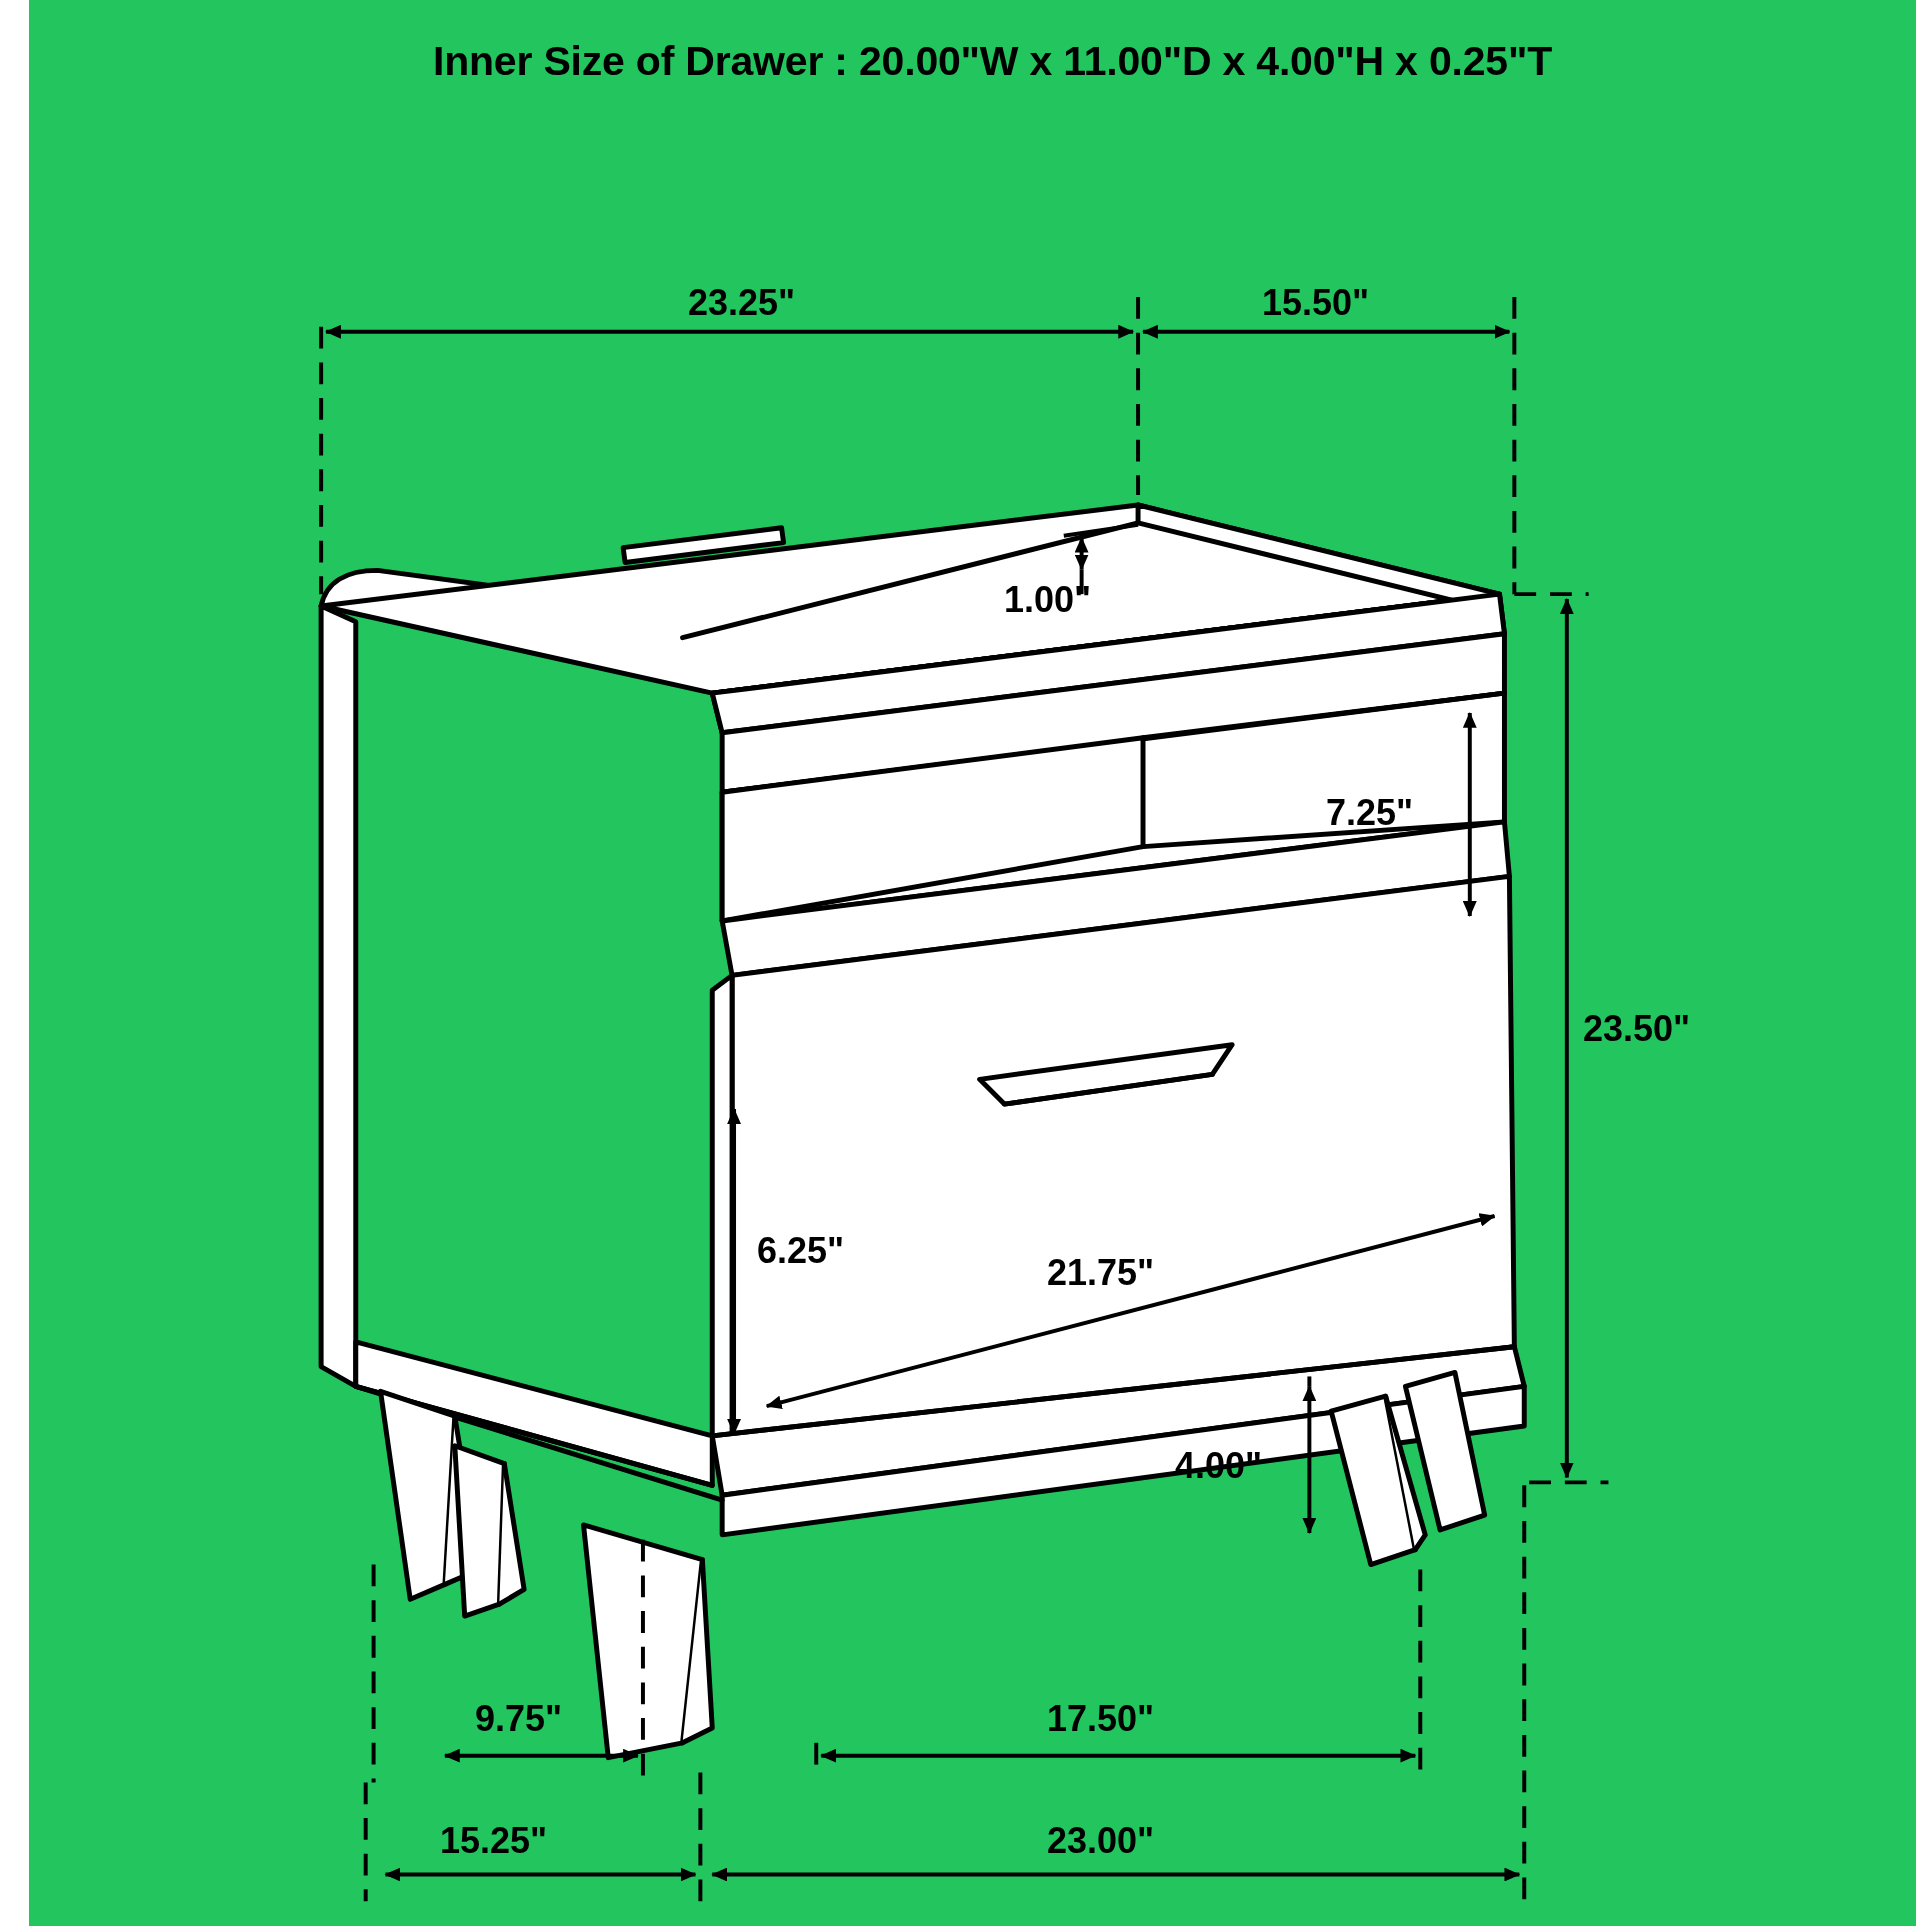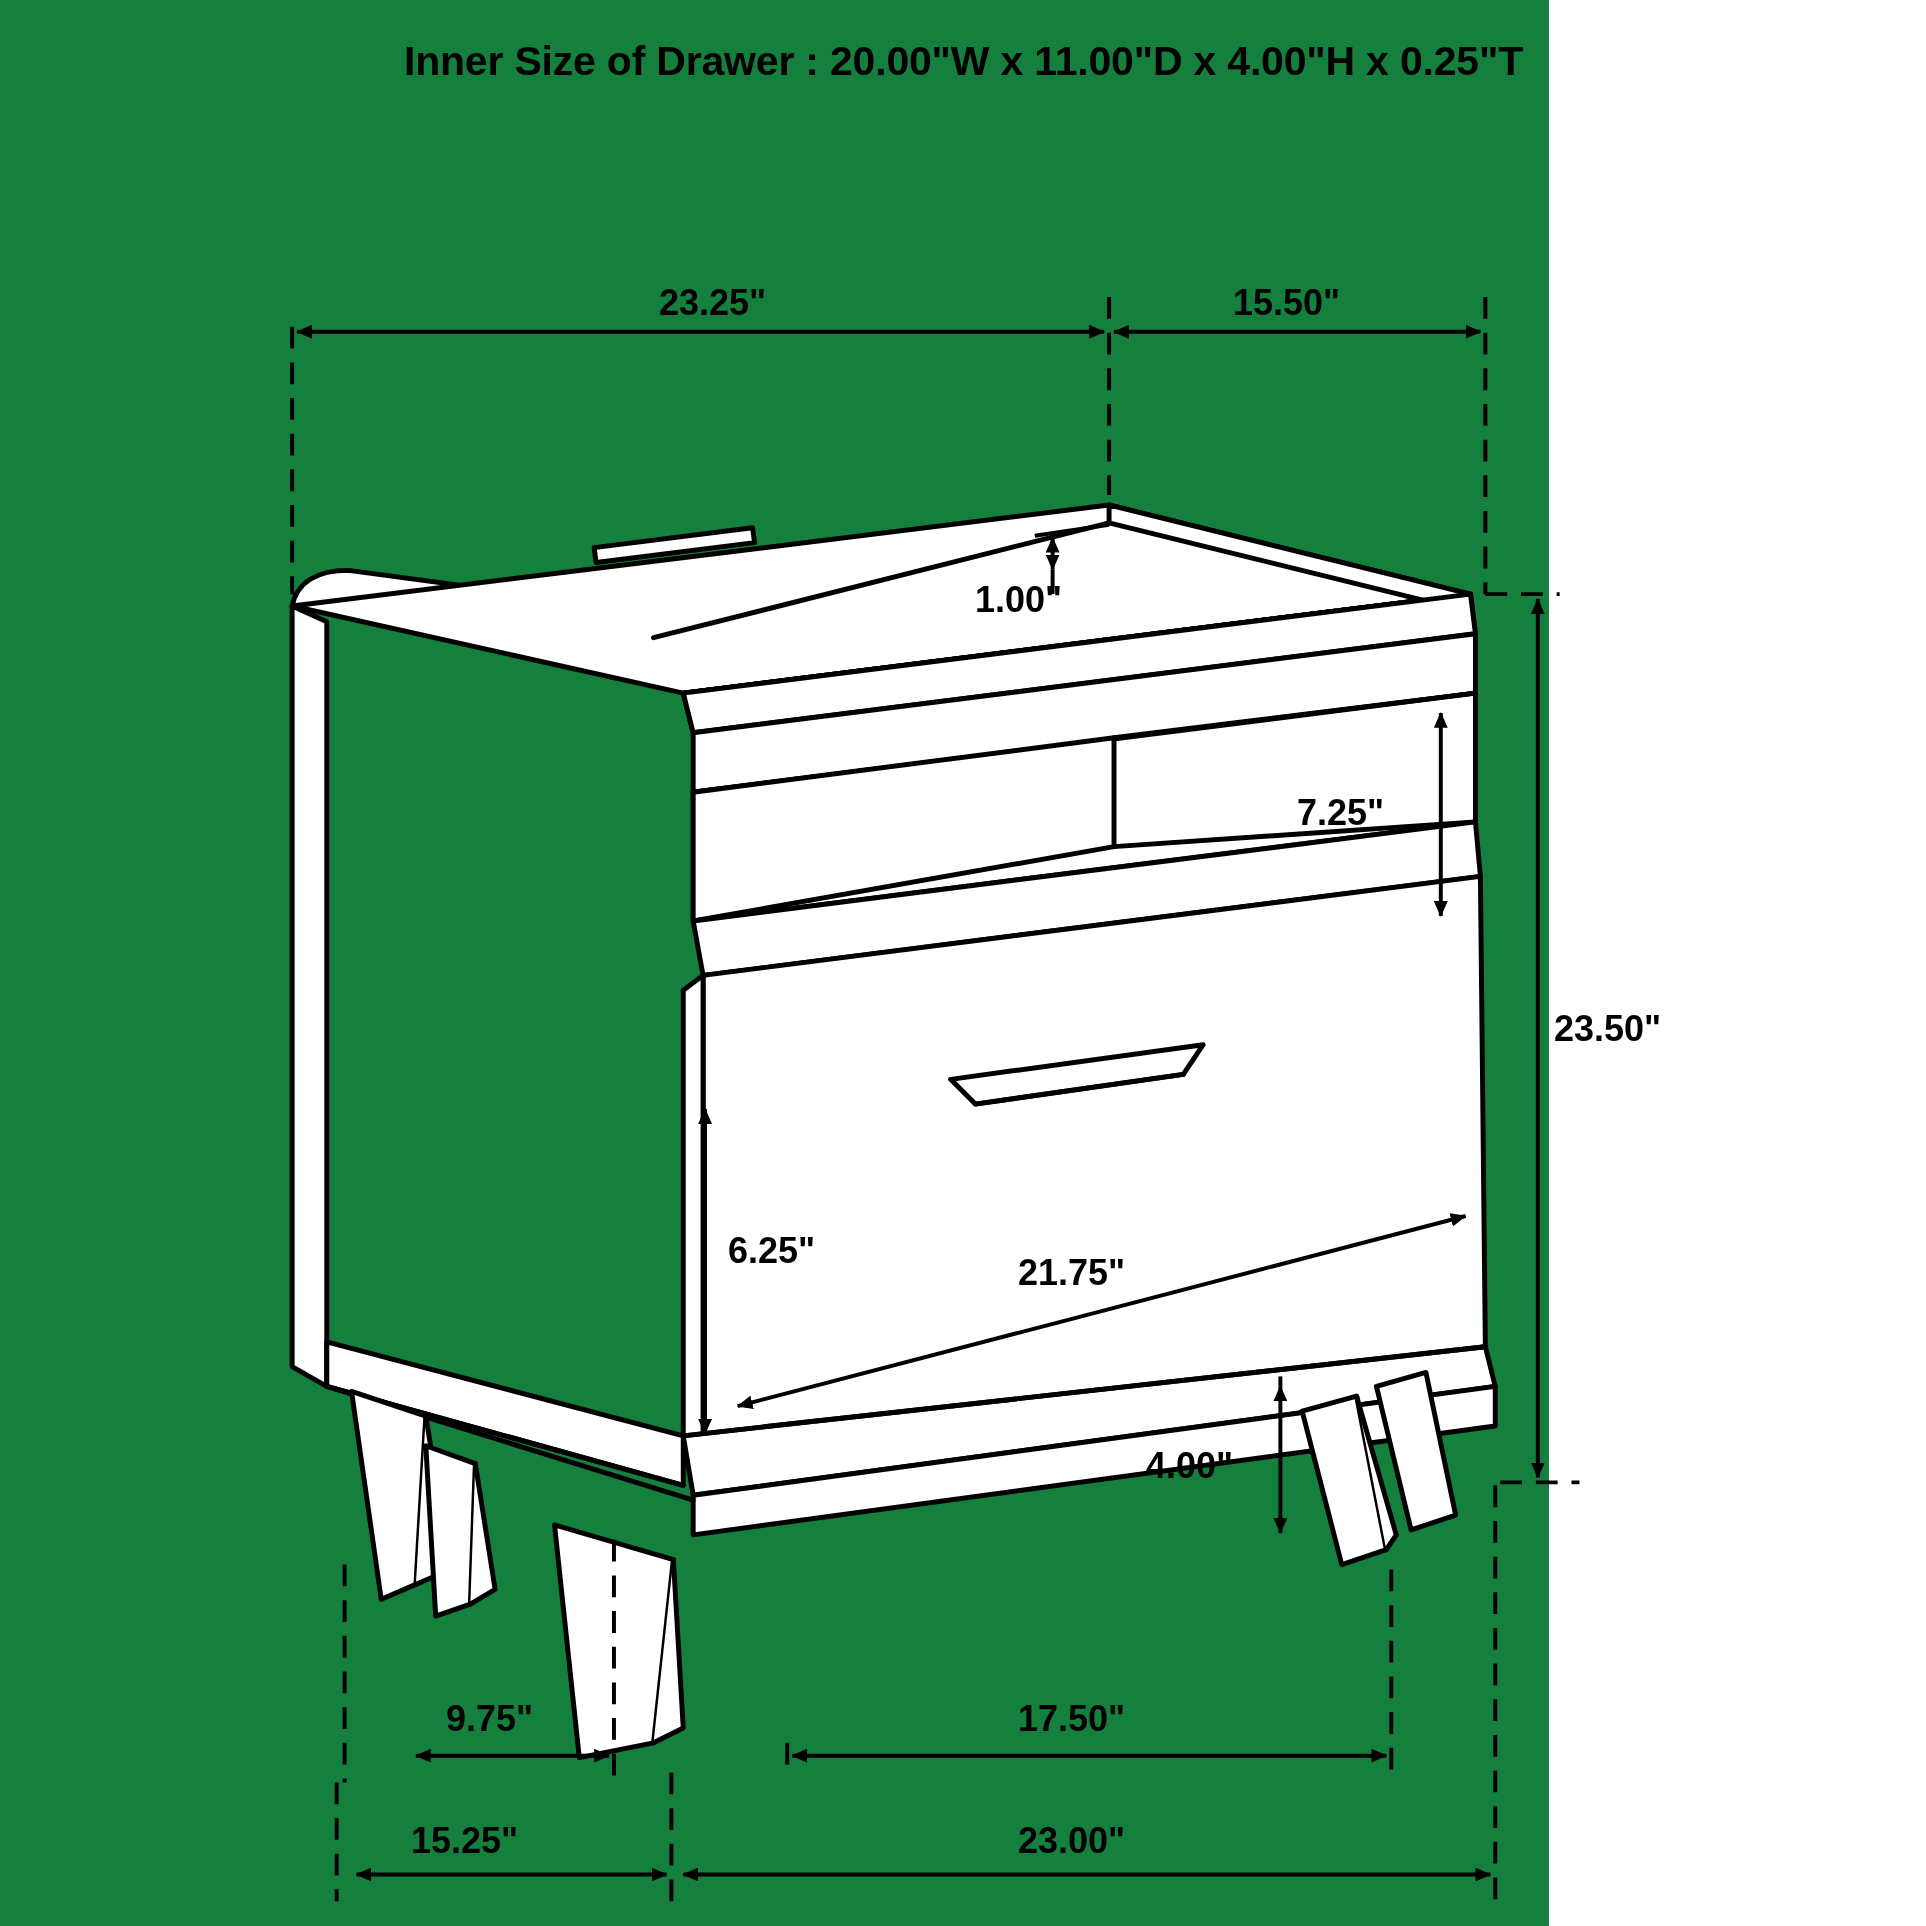--- a/index.html
+++ b/index.html
@@ -8,23 +8,24 @@
     background: #ffffff;
   }
   body {
     width: 1927px;
     height: 1927px;
     font-family: "Liberation Sans", sans-serif;
     overflow: hidden;
   }
   #page {
     position: relative;
-    width: 1549px;
+    width: 1887px;
     height: 1927px;
-    background: #15803d;
+    background: #22c55e;
+    margin-left: 29px;
   }
   .title {
     position: absolute;
     top: 38px;
     left: 0;
     width: 1927px;
     text-align: center;
     font-size: 41px;
     font-weight: bold;
     color: #000000;

